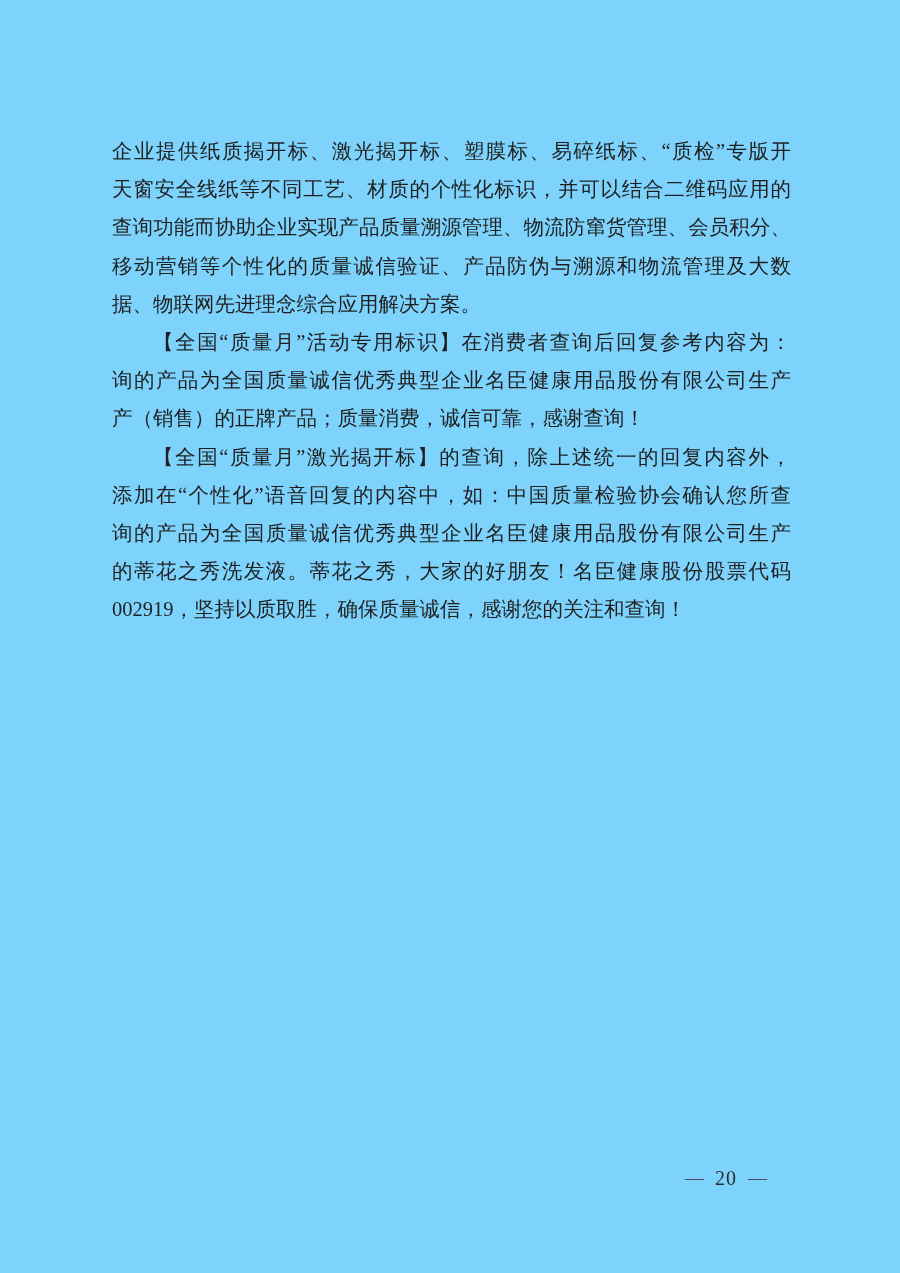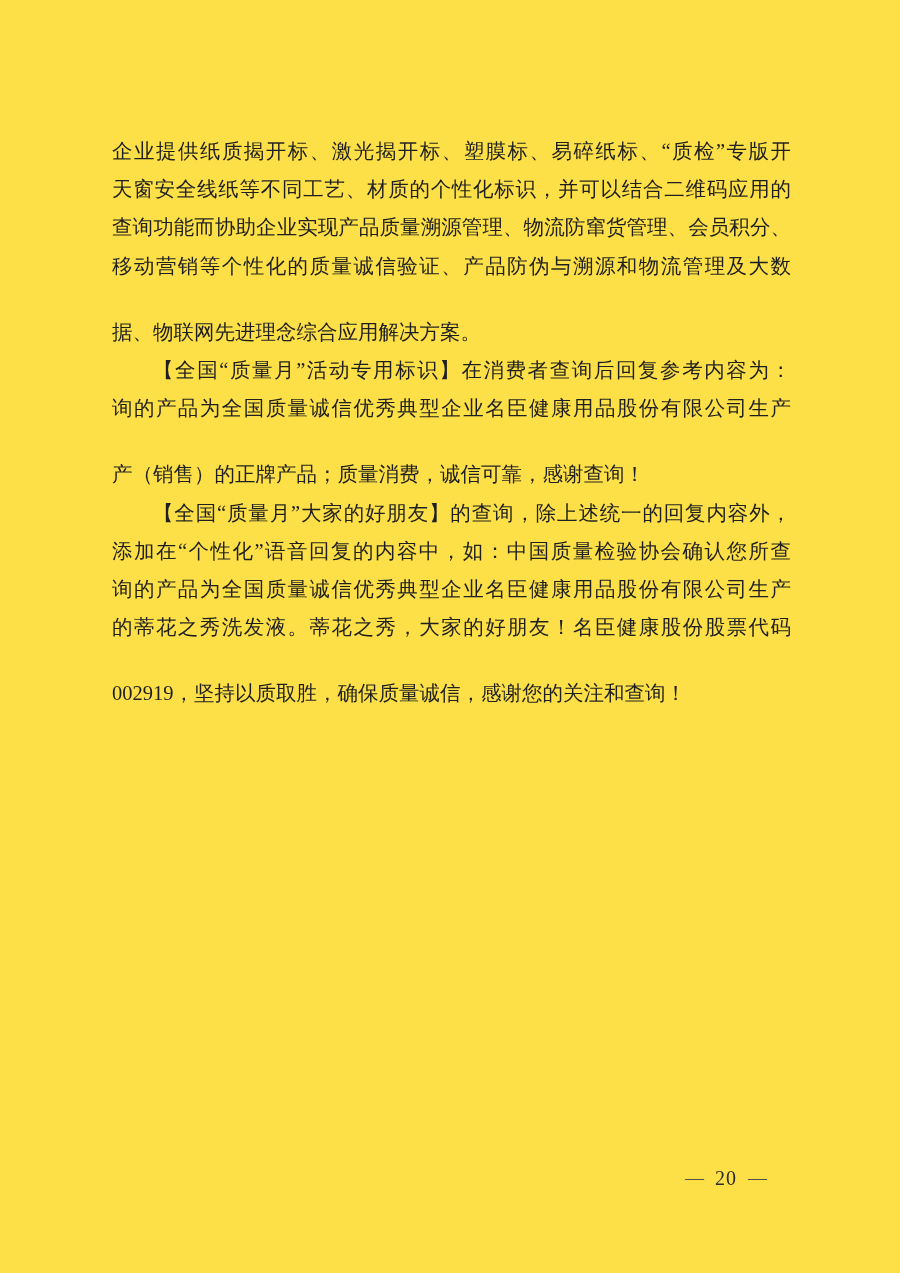--- a/index.html
+++ b/index.html
@@ -10,21 +10,21 @@
     width: 900px;
     height: 1273px;
     background: #ffffff;
     position: relative;
     overflow: hidden;
     font-family: "Liberation Serif", serif;
   }
   .page {
     position: absolute;
     inset: 0;
-    background: #fde047;
+    background: #7dd3fc;
   }
   .text-block {
     position: absolute;
     left: 112px;
     top: 132px;
     width: 679px;
     color: #1f1f1f;
     font-size: 20.5px;
   }
   .para {
@@ -33,21 +33,20 @@
   }
   .line {
     height: 38.2px;
     line-height: 38.2px;
     text-align: justify;
     text-align-last: justify;
     overflow: hidden;
   }
   .line.last {
     text-align-last: left;
-    margin-top: 28px;
   }
   .line.indent {
     text-indent: 41px;
   }
   .footer {
     position: absolute;
     top: 1167px;
     right: 133px;
     display: flex;
     align-items: center;
@@ -80,21 +79,21 @@
       <div class="line last">据、物联网先进理念综合应用解决方案。</div>
     </div>
 
     <div class="para">
       <div class="line indent">【全国“质量月”活动专用标识】在消费者查询后回复参考内容为：</div>
       <div class="line">询的产品为全国质量诚信优秀典型企业名臣健康用品股份有限公司生产</div>
       <div class="line last">产（销售）的正牌产品；质量消费，诚信可靠，感谢查询！</div>
     </div>
 
     <div class="para">
-      <div class="line indent">【全国“质量月”大家的好朋友】的查询，除上述统一的回复内容外，</div>
+      <div class="line indent">【全国“质量月”激光揭开标】的查询，除上述统一的回复内容外，</div>
       <div class="line">添加在“个性化”语音回复的内容中，如：中国质量检验协会确认您所查</div>
       <div class="line">询的产品为全国质量诚信优秀典型企业名臣健康用品股份有限公司生产</div>
       <div class="line">的蒂花之秀洗发液。蒂花之秀，大家的好朋友！名臣健康股份股票代码</div>
       <div class="line last">002919，坚持以质取胜，确保质量诚信，感谢您的关注和查询！</div>
     </div>
 
   </div>
 
   <div class="footer">
     <span class="dash">—</span>

